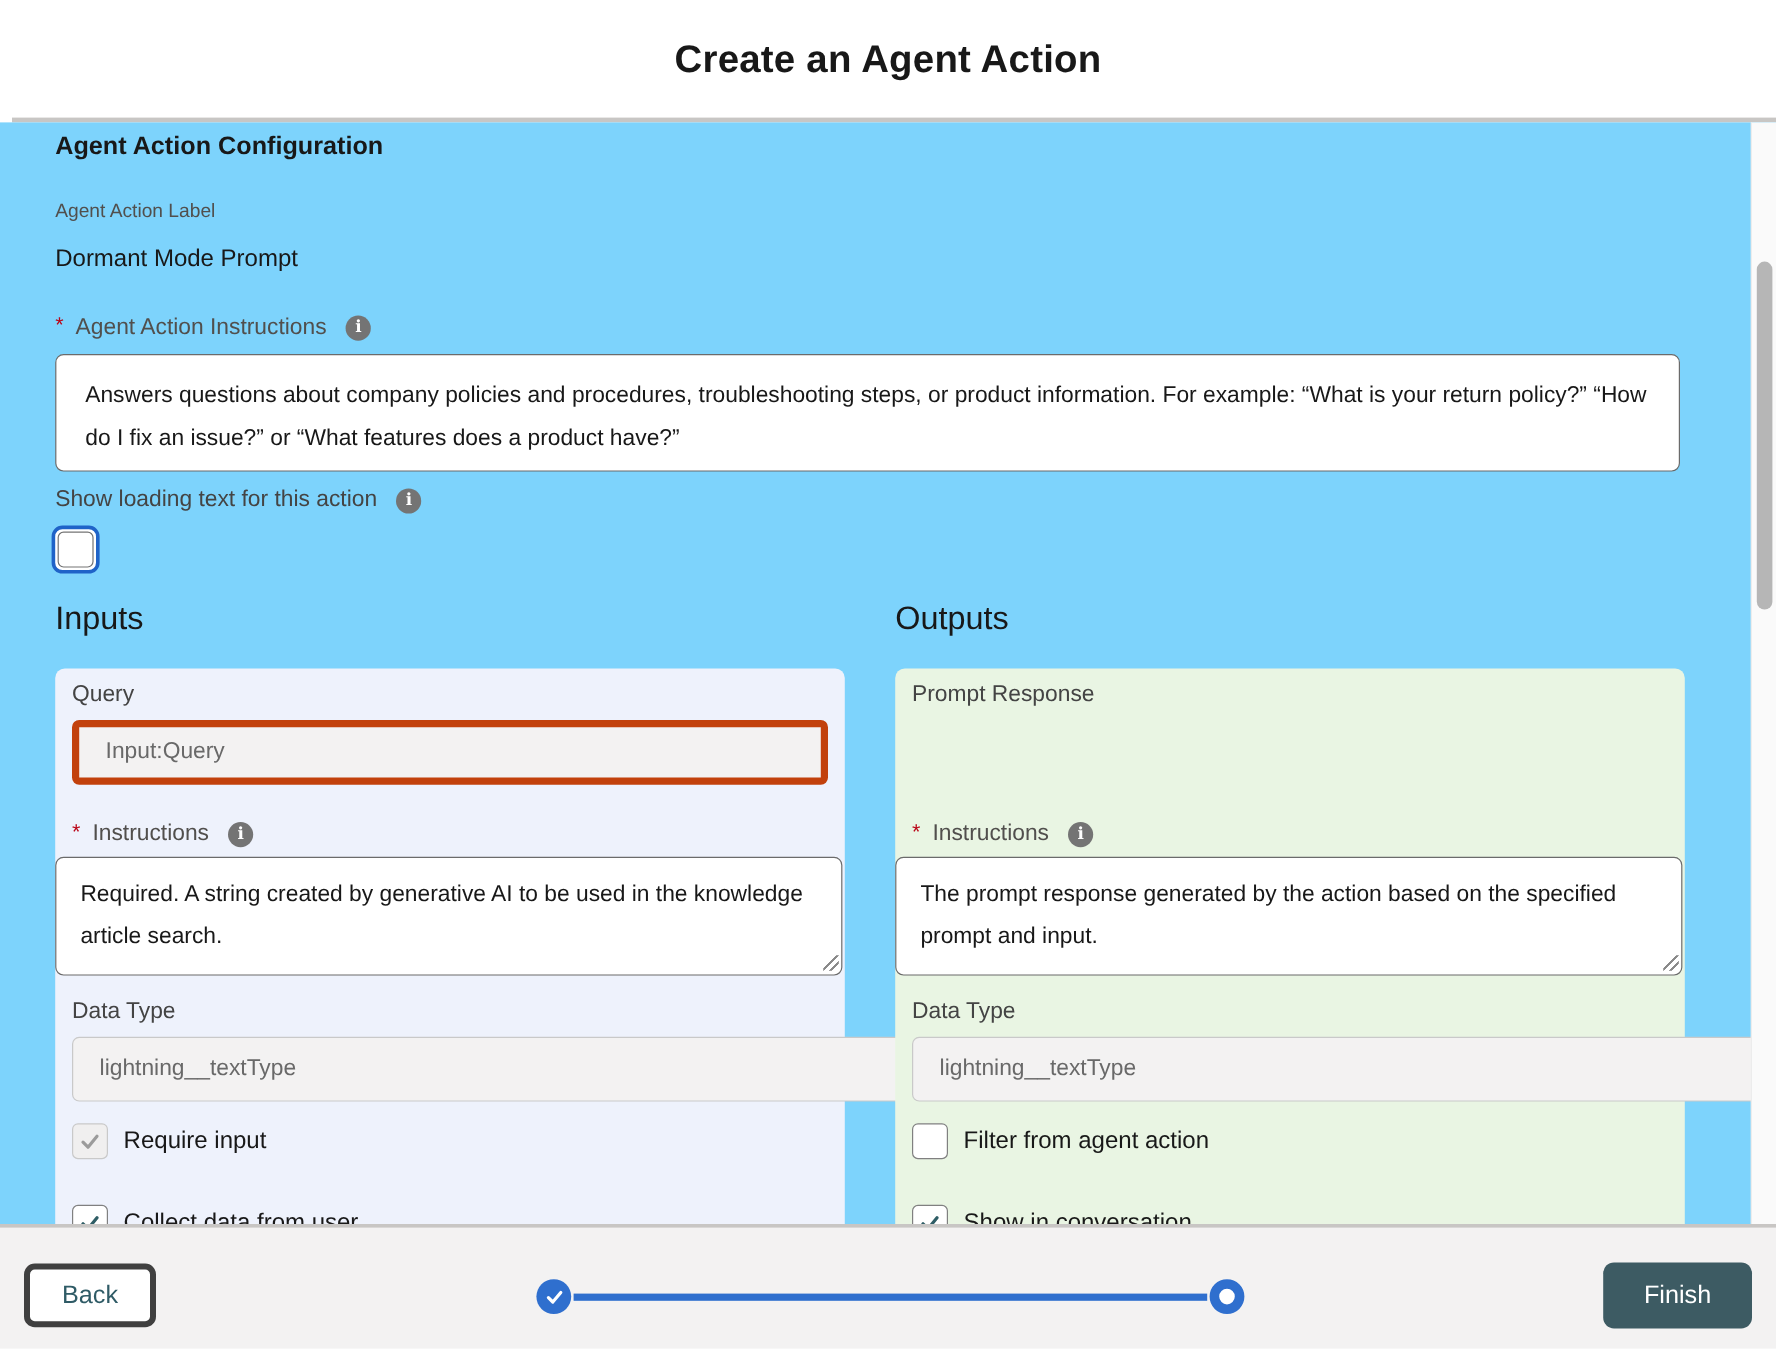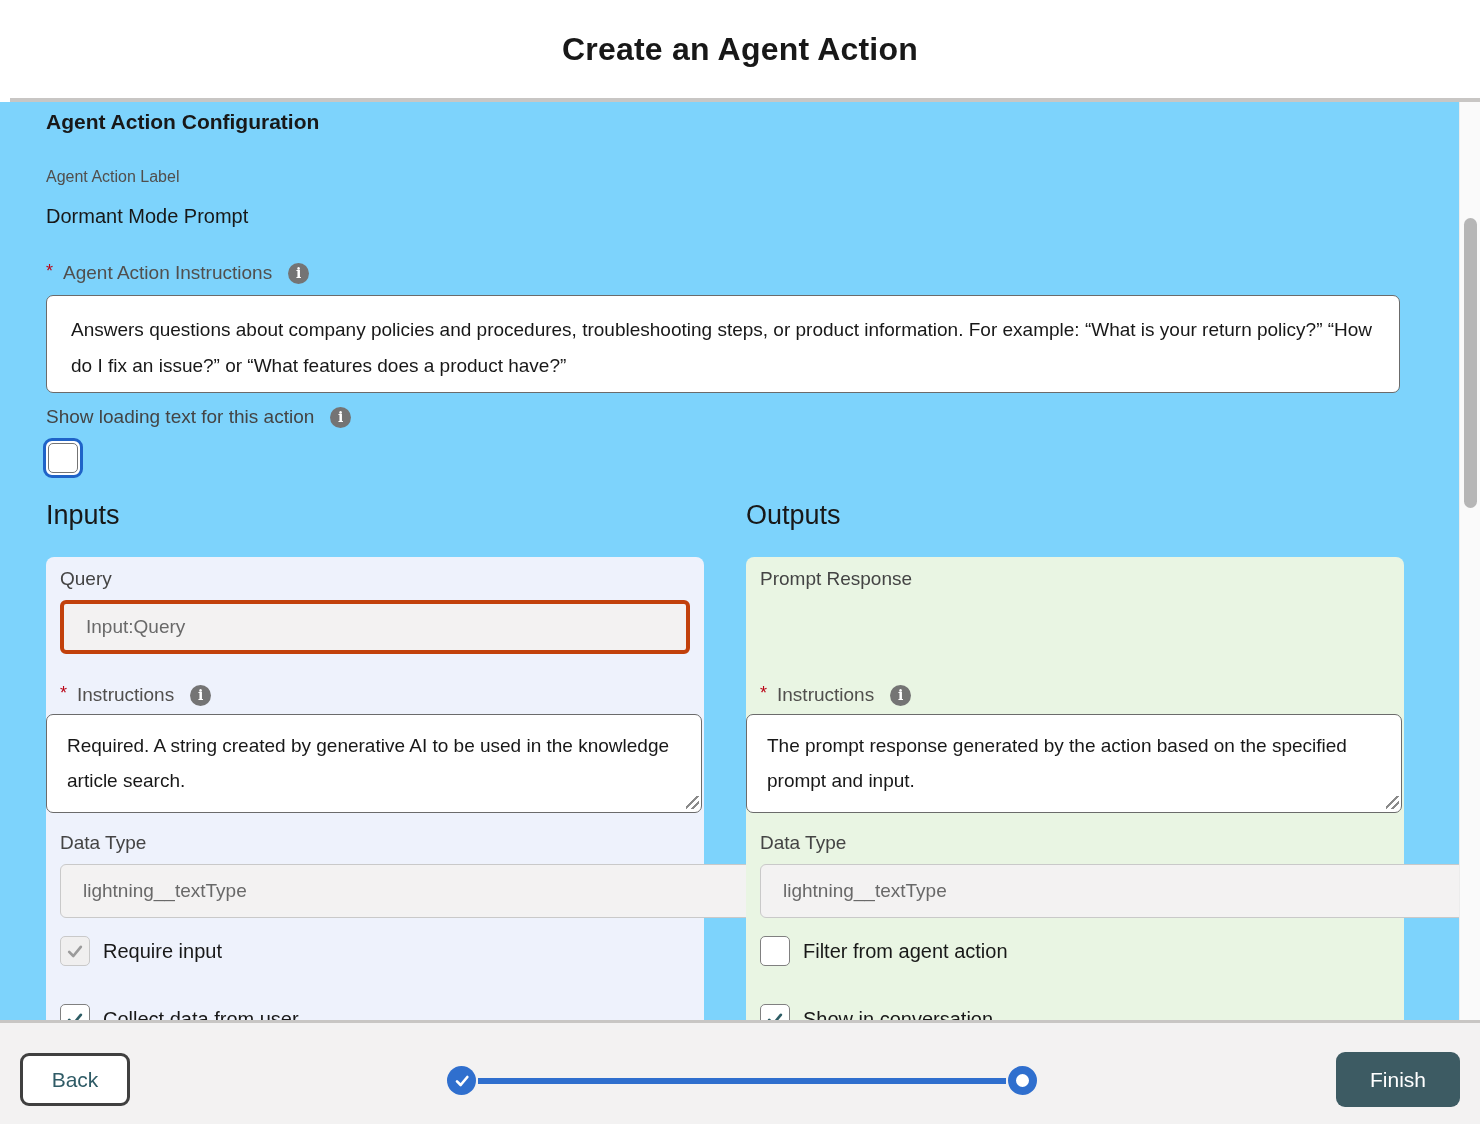--- a/index.html
+++ b/index.html
@@ -42,21 +42,21 @@
   .col-heading { position:absolute; top:398px; font-size:27px; font-weight:500; color:#181818; }
   #inputs-heading { left:46px; }
   #outputs-heading { left:746px; }
 
   .panel { position:absolute; top:455px; width:658px; height:478px; border-radius:8px 8px 0 0; }
   #inputs-panel { left:46px; background:#eef2fc; }
   #outputs-panel { left:746px; background:#e9f5e3; }
 
   .p-label1 { position:absolute; top:11px; left:14px; font-size:19px; color:#444; }
   .p-input1 { position:absolute; top:43px; left:14px; width:630px; height:54px; background:#f3f2f2;
-              border:4px solid #c2410c; border-radius:6px; display:flex; align-items:center;
+              border:6px solid #c2410c; border-radius:6px; display:flex; align-items:center;
               padding-left:22px; font-size:19px; color:#696969; }
   .p-req-row { position:absolute; top:127px; left:14px; }
   .p-textarea-wrap { position:absolute; top:157px; left:0; width:656px; height:99px; }
   .p-textarea { width:656px; height:99px; border:1px solid #6b6b6b; border-radius:7px; background:#fff;
     resize:none; outline:none; font-family:"Liberation Sans", sans-serif; font-size:19px; color:#181818;
     line-height:35px; padding:13px 20px; overflow:hidden; }
   .resize-handle { position:absolute; right:3px; bottom:4px; width:13px; height:13px;
     background:linear-gradient(135deg, transparent 0 42%, #8a8a8a 42% 52%, transparent 52% 68%, #8a8a8a 68% 78%, transparent 78%); }
   .p-label2 { position:absolute; top:275px; left:14px; font-size:19px; color:#444; }
   .p-input2 { position:absolute; top:307px; left:14px; width:718px; height:54px; background:#f3f2f2;
@@ -76,21 +76,21 @@
   
   #scrollbar-track { position:absolute; top:102px; right:0; width:21px; height:918px;
                      background:#fafafa; border-left:1px solid #ececec; }
   #scrollbar-thumb { position:absolute; top:116px; left:4px; width:13px; height:290px;
                      border-radius:7px; background:#b6b6b6; }
 
   
   #footer { position:absolute; top:1020px; left:0; width:1480px; height:104px; background:#f3f2f2;
             border-top:3px solid #c8c6c4; }
   #back-button { position:absolute; top:30px; left:20px; width:110px; height:53px; background:#fff;
-                 border:3px solid #404040; border-radius:9px; font-size:21px; color:#2f5b66;
+                 border:5px solid #404040; border-radius:9px; font-size:21px; color:#2f5b66;
                  display:flex; align-items:center; justify-content:center; cursor:pointer;
                  font-family:"Liberation Sans", sans-serif; }
   #finish-button { position:absolute; top:29px; right:20px; width:124px; height:55px; background:#3d5b63;
                    border:none; border-radius:9px; font-size:21px; color:#fff;
                    display:flex; align-items:center; justify-content:center; cursor:pointer;
                    font-family:"Liberation Sans", sans-serif; }
   #progress { position:absolute; top:43px; left:447px; width:590px; height:29px;
               display:flex; align-items:center; }
   .step-done { width:29px; height:29px; border-radius:50%; background:#2f6fce; flex:0 0 auto;
                display:flex; align-items:center; justify-content:center; }

